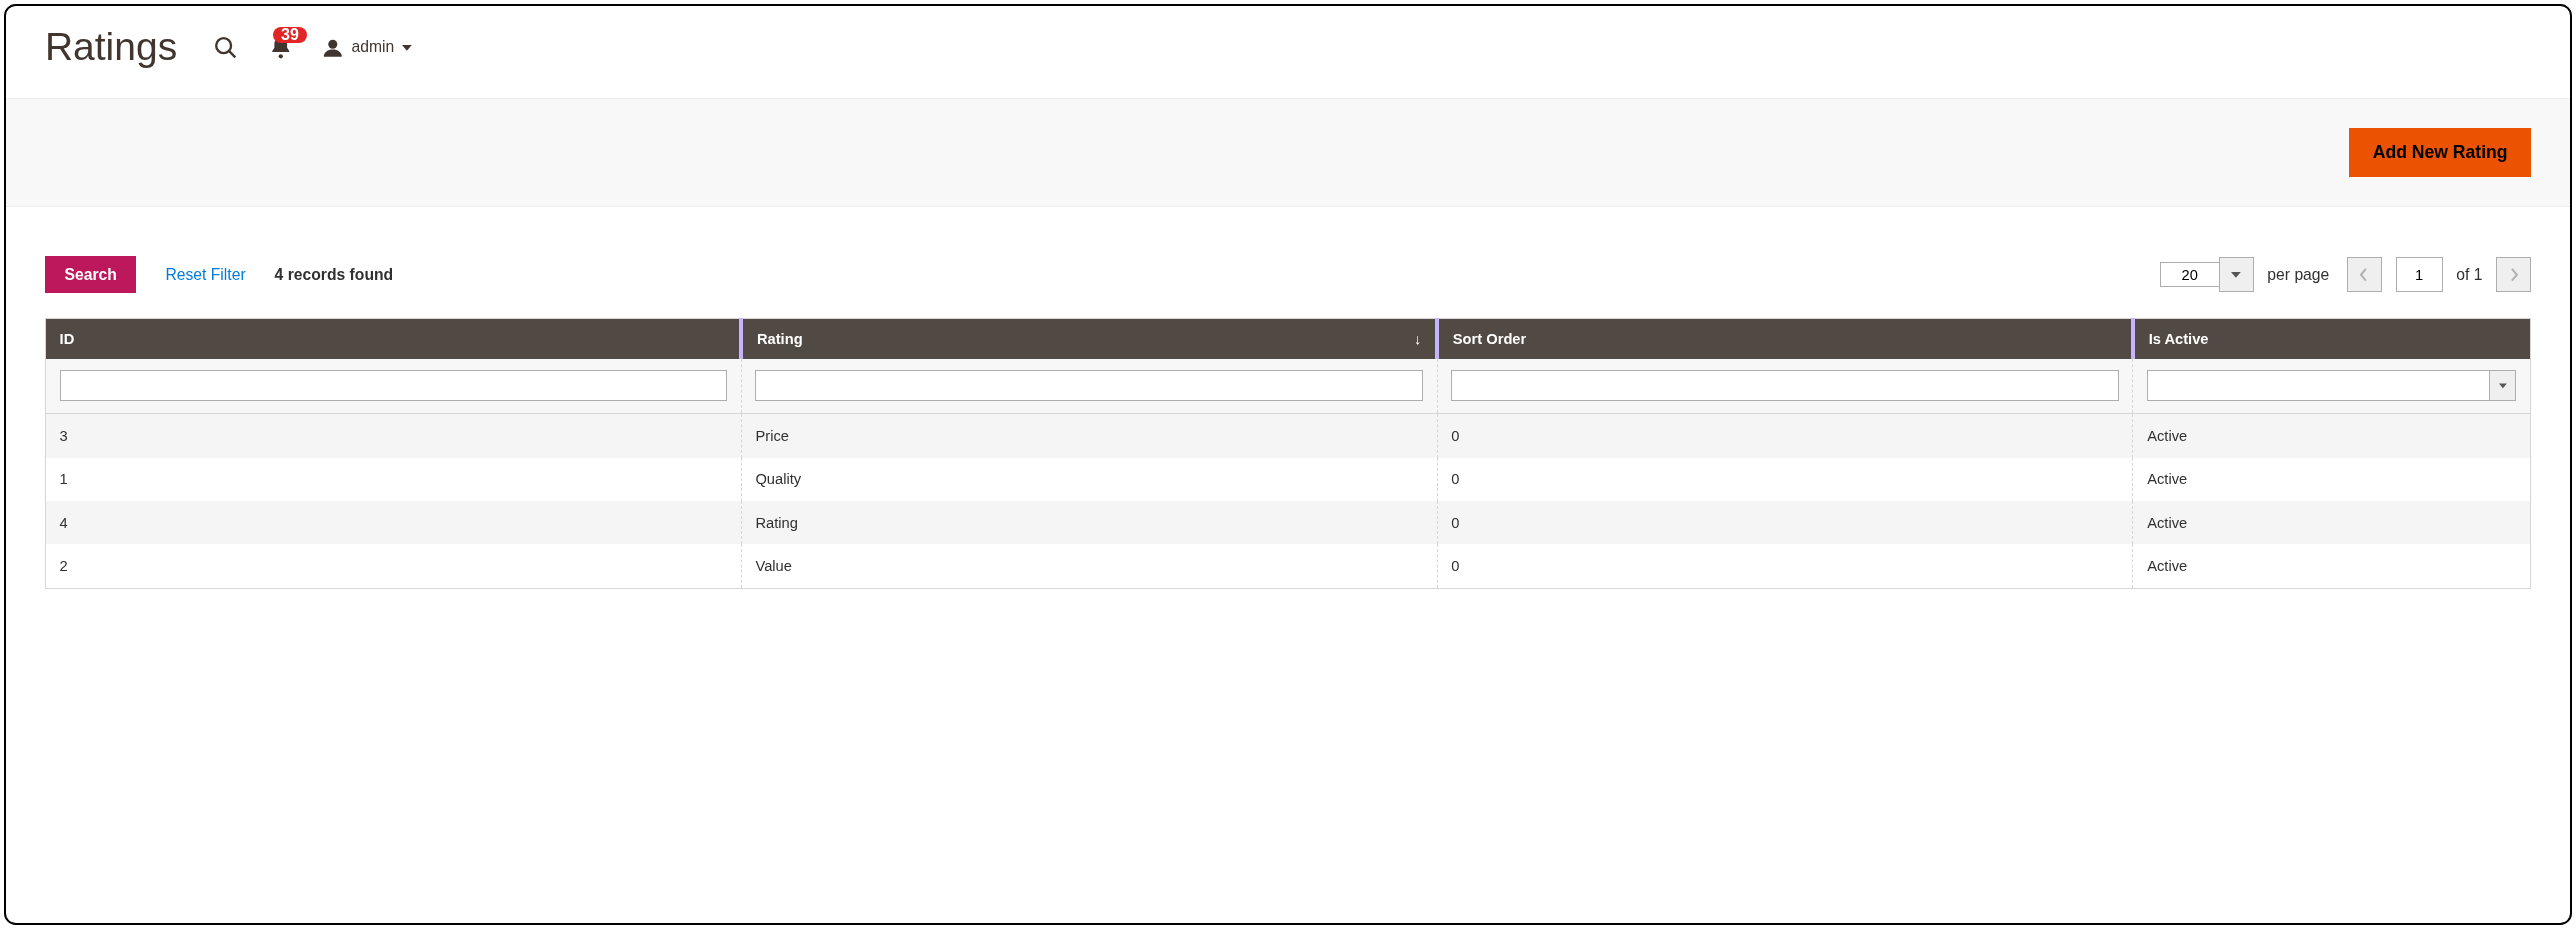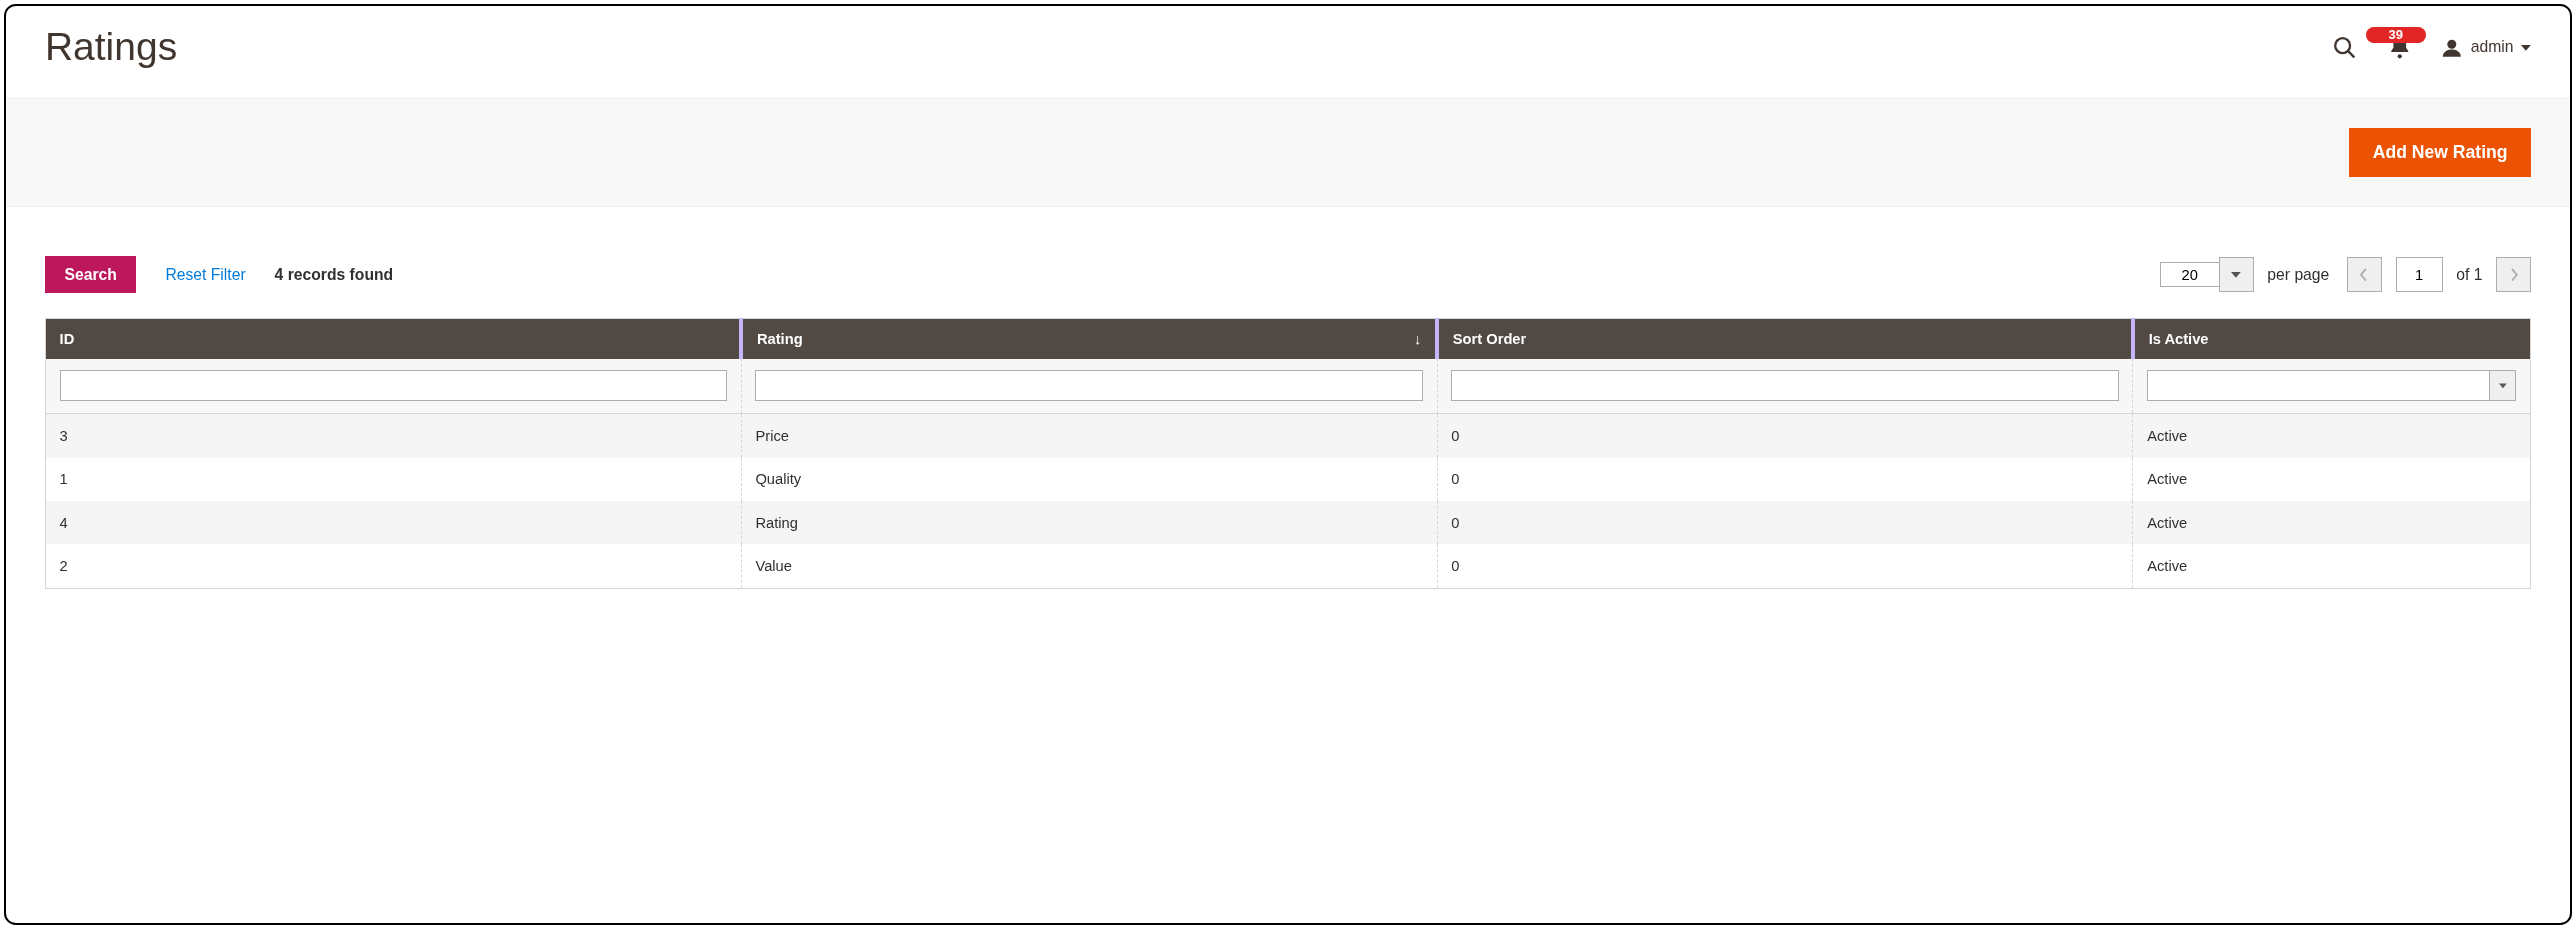--- a/index.html
+++ b/index.html
@@ -12,23 +12,24 @@
   .frame {
     border: 2.9px solid #000;
     border-radius: 11.8px;
     margin: 3.9px;
     min-height: 921px;
     padding: 0;
     overflow: hidden;
   }
   .header {
     display: flex;
-    justify-content: space-between;
+    justify-content: flex-start;
     align-items: center;
     padding: 19.6px 39px 29px 39px;
+    gap: 36px;
   }
   .page-title {
     font-size: 39px;
     font-weight: 400;
     color: #41362f;
   }
   .header-actions {
     display: flex;
     align-items: center;
     gap: 29px;
@@ -40,45 +41,45 @@
     justify-content: center;
     cursor: pointer;
     color: #41362f;
   }
   .badge {
     position: absolute;
     top: -7.8px;
     right: -13.7px;
     background: #e22626;
     color: #fff;
-    font-size: 13px;
+    font-size: 16px;
     font-weight: 700;
     border-radius: 9.8px;
-    padding: 1px 23px;
+    padding: 1px 8px;
     line-height: 13.7px;
   }
   .user-menu {
     display: flex;
     align-items: center;
     gap: 7.8px;
     cursor: pointer;
     font-size: 15.7px;
     color: #41362f;
   }
   .toolbar {
     background: #f8f8f8;
     padding: 29px 39px;
     display: flex;
     justify-content: flex-end;
     border-top: 1px solid #eee;
     border-bottom: 1px solid #eee;
   }
   .btn-primary {
     background: #eb5202;
-    color: #ffffff;
+    color: #000000;
     border: none;
     padding: 13.7px 23.5px;
     font-size: 17.6px;
     cursor: pointer;
     font-weight: 600;
   }
   .grid-controls {
     display: flex;
     align-items: center;
     justify-content: space-between;

